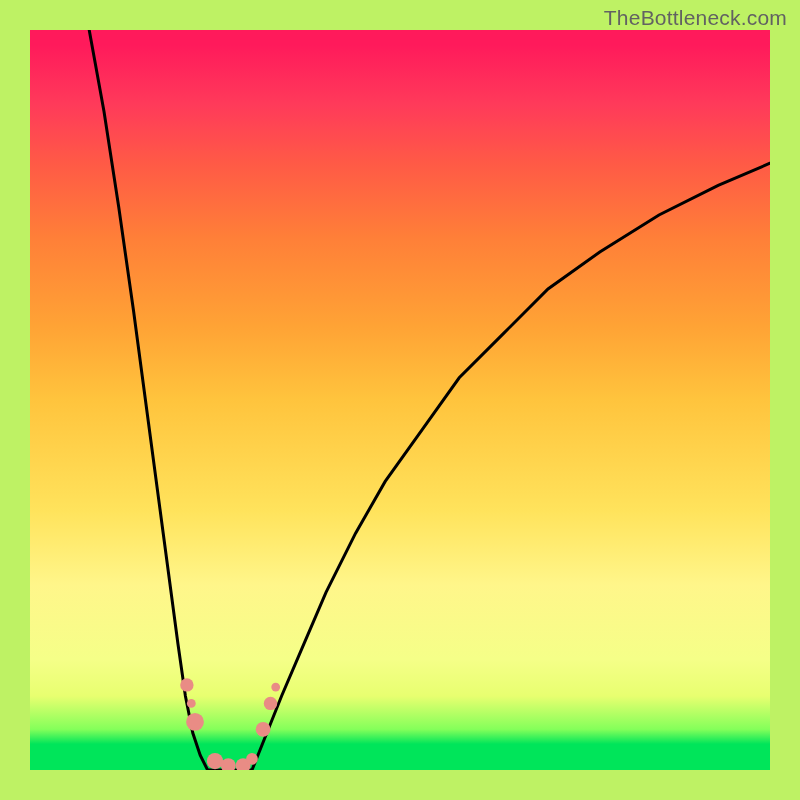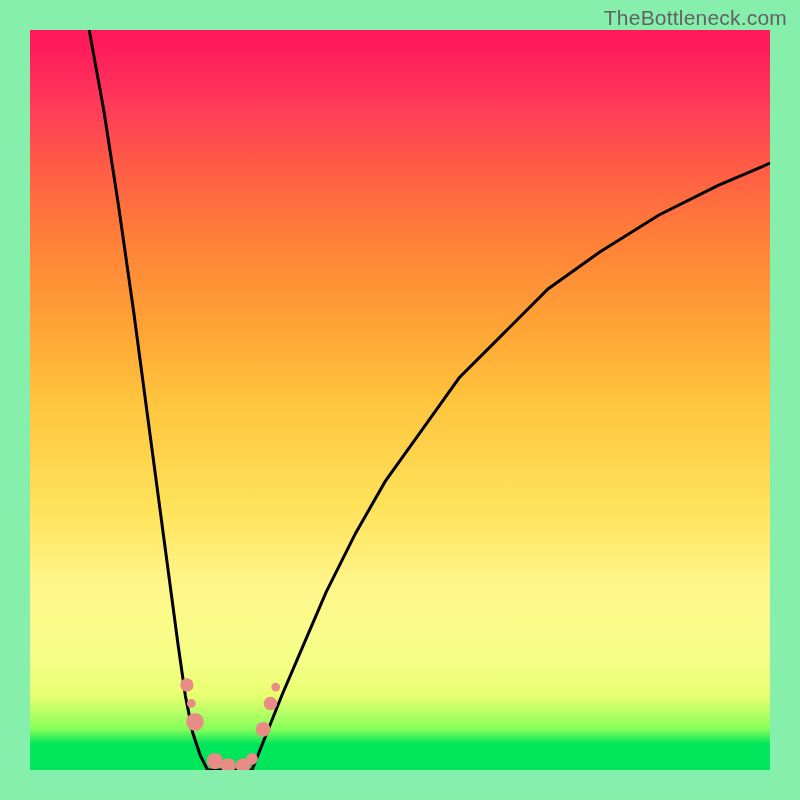--- a/index.html
+++ b/index.html
@@ -8,21 +8,21 @@
     width: 800px;
     height: 800px;
     background: #000;
     overflow: hidden;
     font-family: Arial, Helvetica, sans-serif;
   }
   .frame {
     position: absolute;
     width: 800px;
     height: 800px;
-    background: #86efac;
+    background: #bef264;
   }
   .plot {
     position: absolute;
     left: 30px;
     top: 30px;
     width: 740px;
     height: 740px;
     background: linear-gradient(
       to top,
       #00e55a 0%,

